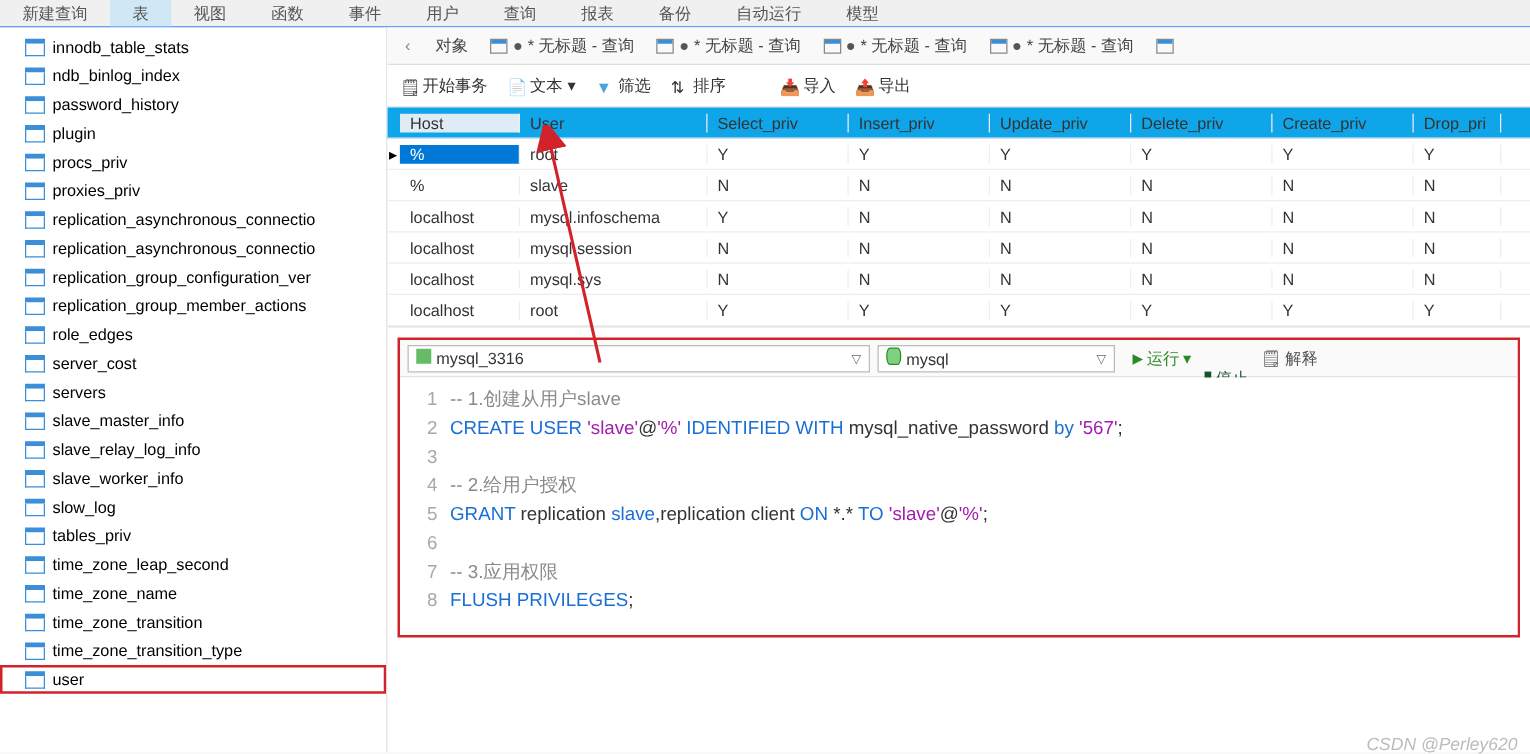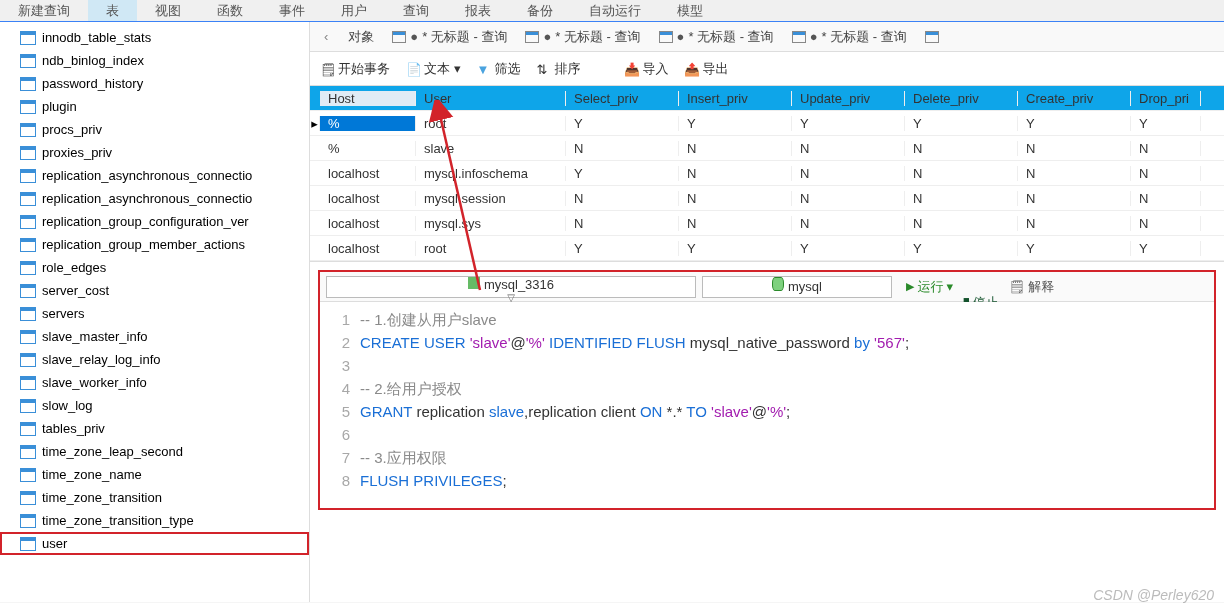--- a/index.html
+++ b/index.html
@@ -32,21 +32,21 @@
 .cell { border-right: 1px solid #eee; padding: 0 8px; overflow: hidden; white-space: nowrap; }
 .c0 { width: 10px; padding: 0; text-align: center; }
 .c0 .marker { color: #000; }
 .c-host { width: 96px; }
 .grid-row.header .c-host { background: #e0ecf5; }
 .c-user { width: 150px; }
 .c-priv { width: 113px; }
 .c-last { width: 70px; }
 .query-area { margin: 8px; border: 2px solid #d2232a; display: flex; flex-direction: column; height: 240px; }
 .query-top { display: flex; align-items: center; height: 30px; border-bottom: 1px solid #ddd; padding: 0 6px; gap: 6px; background: #fafafa; }
-.combo { display: flex; align-items: center; justify-content: space-between; border: 1px solid #bbb; background: #fff; height: 22px; padding: 0 6px; font-size: 13px; cursor: pointer; flex-direction: column; }
+.combo { display: flex; align-items: center; justify-content: space-between; border: 1px solid #bbb; background: #fff; height: 22px; padding: 0 6px; font-size: 13px; cursor: pointer; }
 .combo .chev { color: #666; font-size: 10px; }
 .combo1 { width: 370px; }
 .combo2 { width: 190px; gap: 32px; }
 .run-btns { display: flex; gap: 10px; margin-left: 8px; }
 .run { color: #2a8a2a; display: flex; align-items: center; gap: 3px; cursor: pointer; }
 .run::before { content: "▶"; font-size: 11px; }
 .stop { color: #14532d; display: flex; align-items: flex-start; gap: 3px; cursor: pointer; margin-top: 32px; }
 .stop::before { content: "■"; font-size: 11px; }
 .explain { color: #555; display: flex; align-items: center; gap: 3px; cursor: pointer; }
 .code { flex: 1; display: flex; font-family: Consolas, monospace; font-size: 15px; line-height: 23px; padding: 6px 0; background: #fff; }
@@ -386,21 +386,21 @@
           <span class="run"><span>运行</span> ▾</span>
           <span class="stop">
               <span>停止</span>
             </span>
           <span class="explain">🗒<span>解释</span></span>
         </div>
       </div>
       <div class="code">
         <div class="gutter" id="gutter">1<br>2<br>3<br>4<br>5<br>6<br>7<br>8<br></div>
         <div class="lines" id="lines"><span class="com">-- 1.创建从用户slave</span>
-<span class="kw">CREATE USER</span> <span class="str">'slave'</span><span class="pun">@</span><span class="str">'%'</span> <span class="kw">IDENTIFIED FLUSH</span> mysql_native_password <span class="aft">by</span> <span class="str">'567'</span><span class="pun">;</span>
+<span class="kw">CREATE USER</span> <span class="str">'slave'</span><span class="pun">@</span><span class="str">'%'</span> <span class="kw">IDENTIFIED WITH</span> mysql_native_password <span class="aft">by</span> <span class="str">'567'</span><span class="pun">;</span>
 
 <span class="com">-- 2.给用户授权</span>
 <span class="kw">GRANT</span> replication <span class="aft">slave</span><span class="pun">,</span>replication client <span class="kw">ON</span> <span class="pun">*.*</span> <span class="kw">TO</span> <span class="str">'slave'</span><span class="pun">@</span><span class="str">'%'</span><span class="pun">;</span>
 
 <span class="com">-- 3.应用权限</span>
 <span class="kw">FLUSH PRIVILEGES</span><span class="pun">;</span>
 </div>
       </div>
     </div>
   </div>

